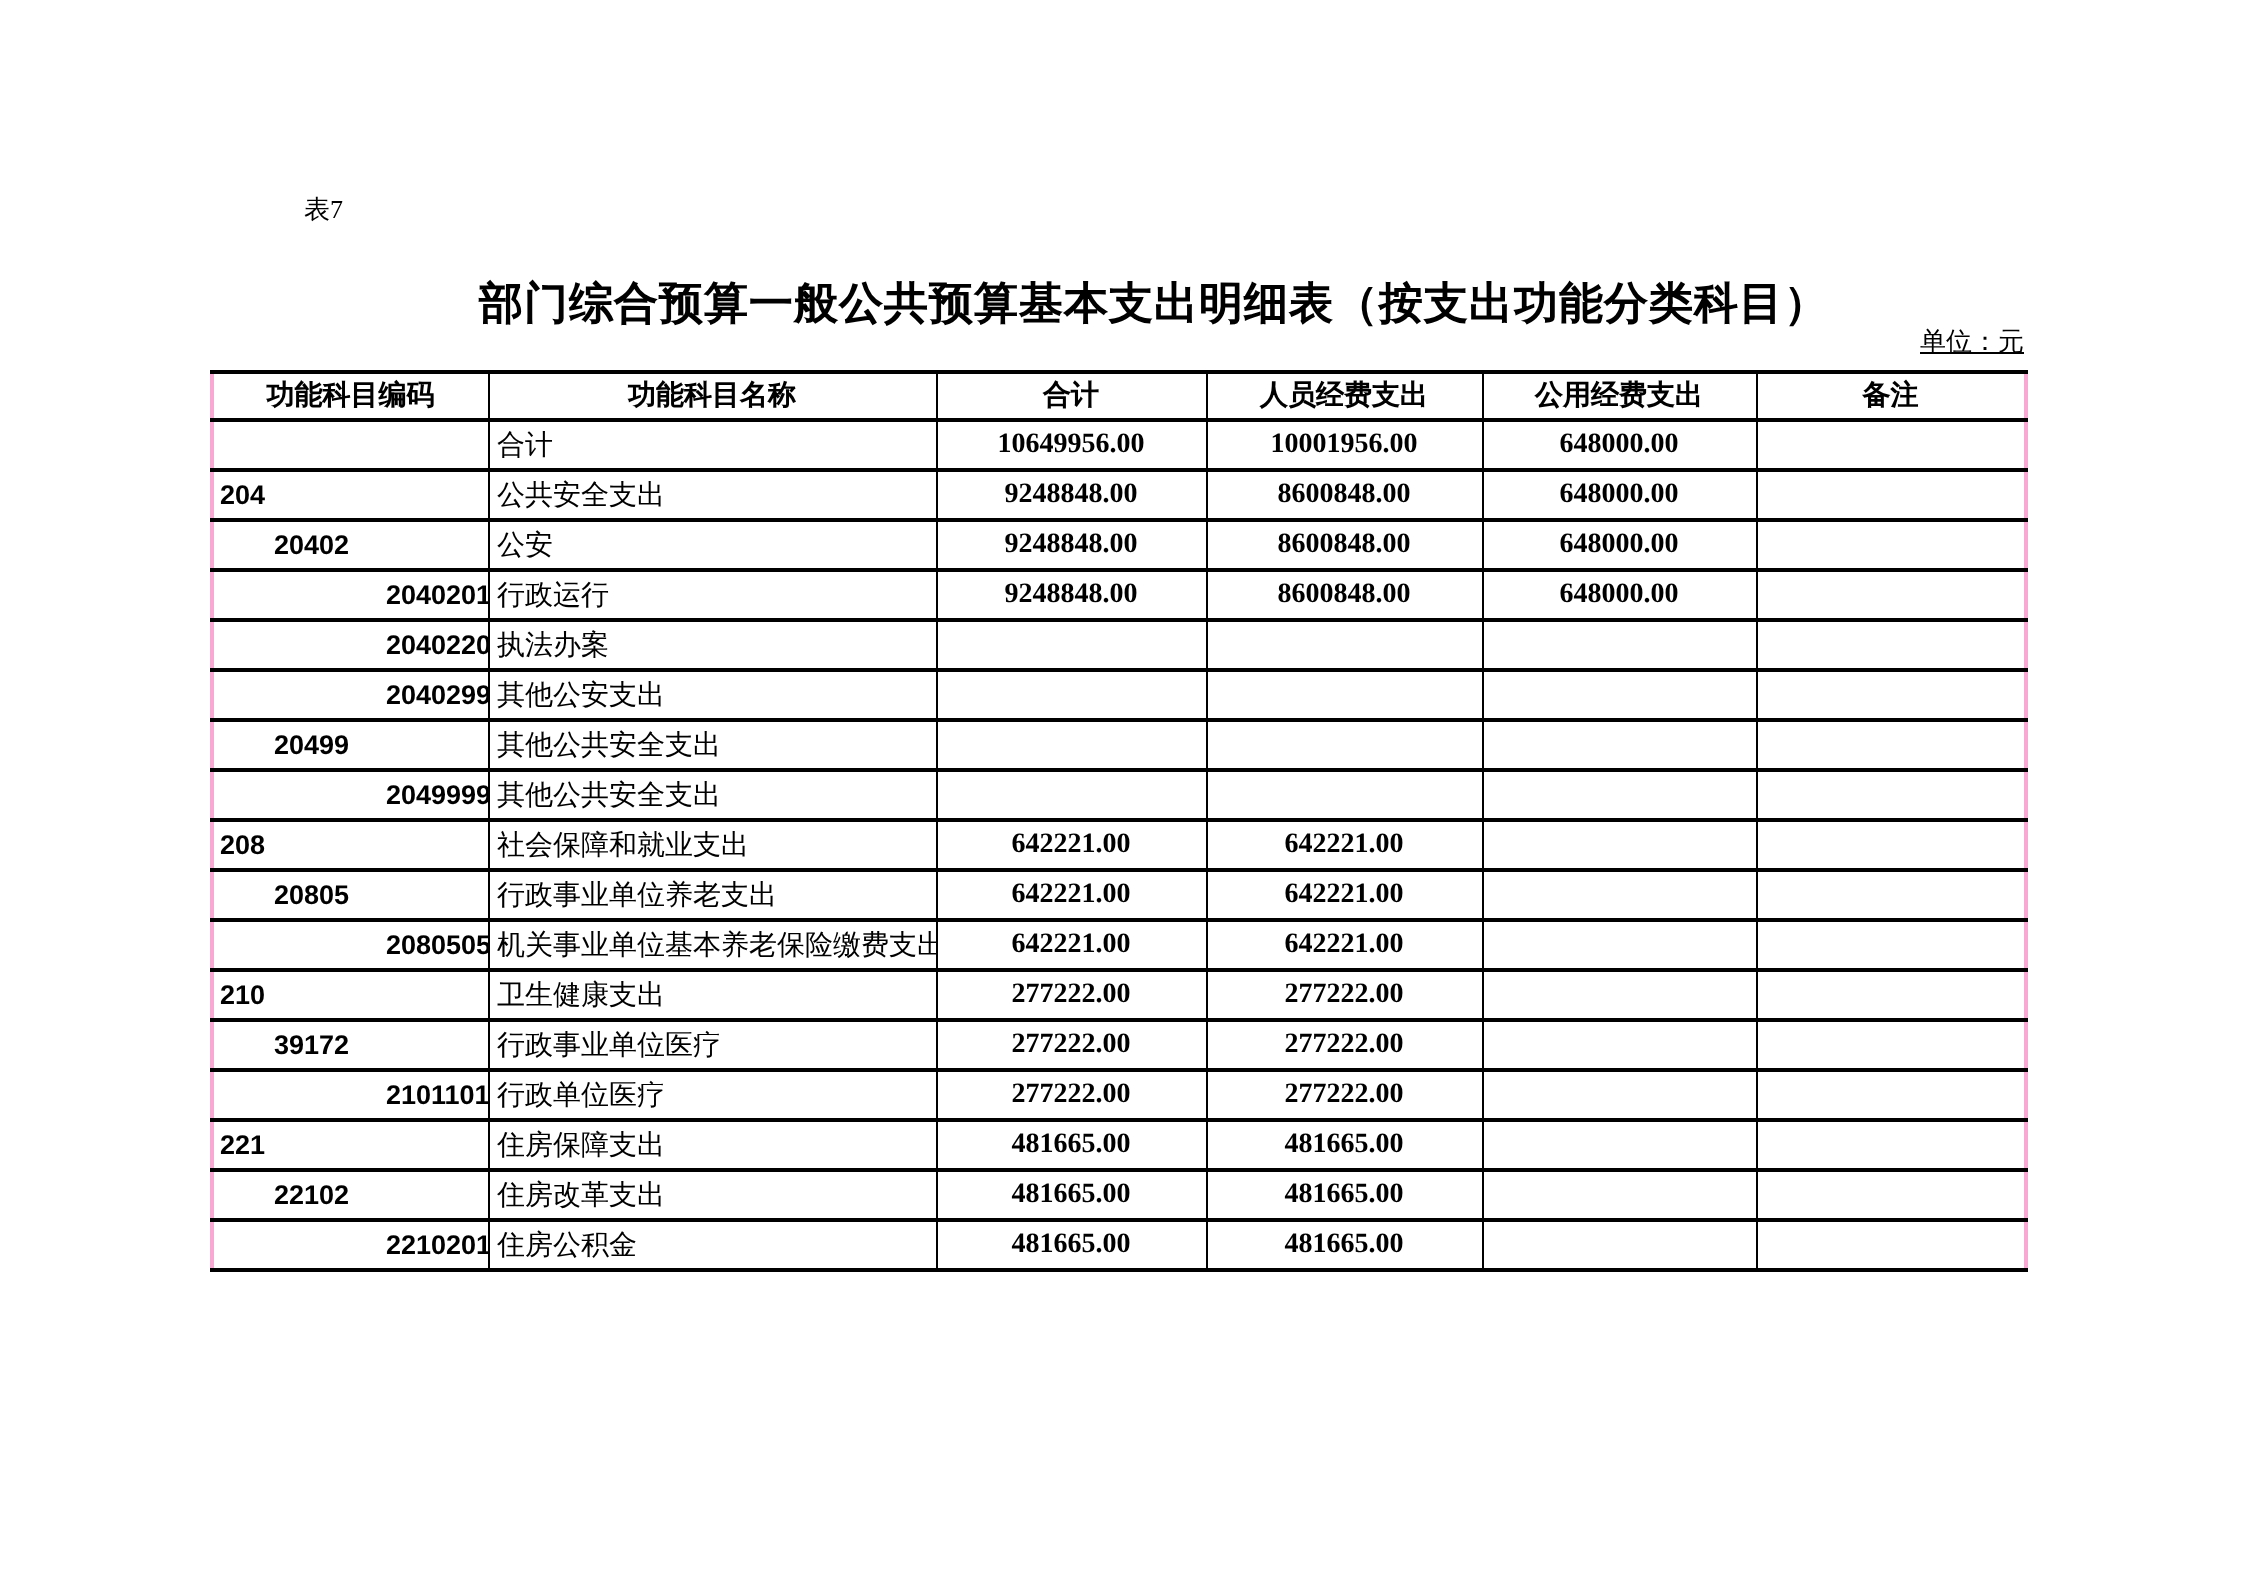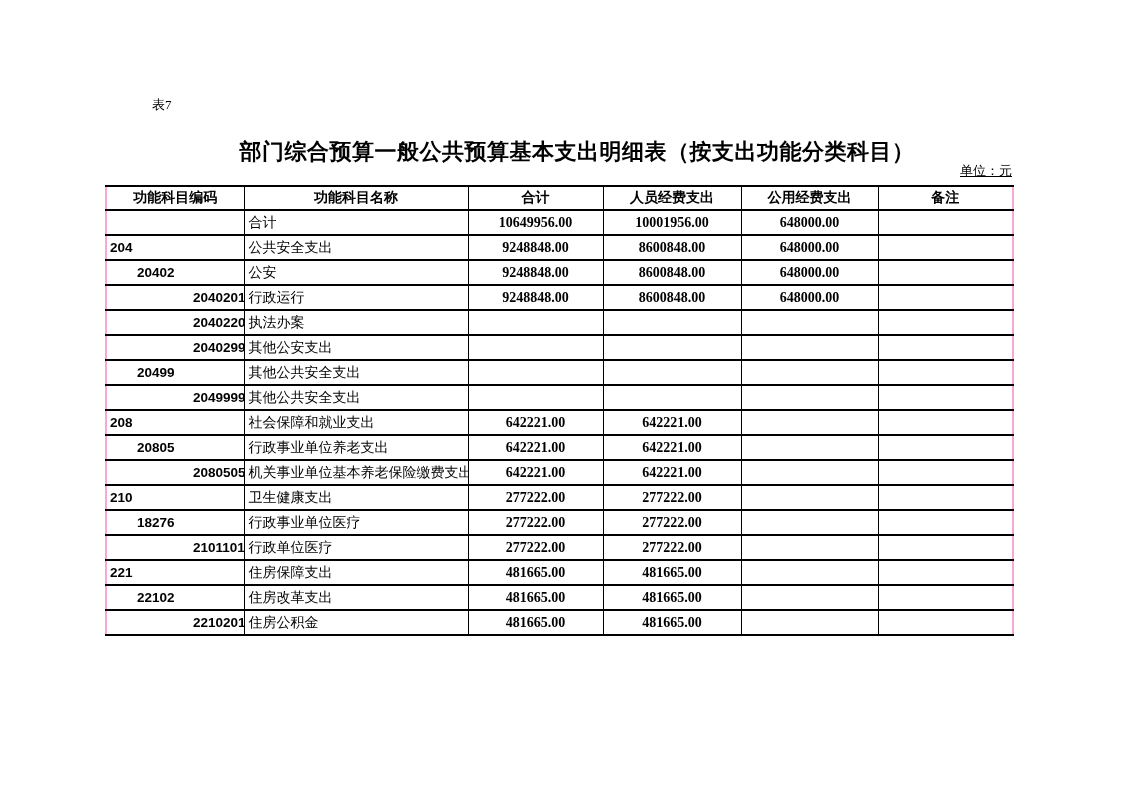--- a/index.html
+++ b/index.html
@@ -214,21 +214,21 @@
         </tr>
         <tr>
           <td class="col-code indent-0">210</td>
           <td class="col-name">卫生健康支出</td>
           <td class="col-total">277222.00</td>
           <td class="col-personnel">277222.00</td>
           <td class="col-public"></td>
           <td class="col-note"></td>
         </tr>
         <tr>
-          <td class="col-code indent-1">18276</td>
+          <td class="col-code indent-1">39172</td>
           <td class="col-name">行政事业单位医疗</td>
           <td class="col-total">277222.00</td>
           <td class="col-personnel">277222.00</td>
           <td class="col-public"></td>
           <td class="col-note"></td>
         </tr>
         <tr>
           <td class="col-code indent-2">2101101</td>
           <td class="col-name">行政单位医疗</td>
           <td class="col-total">277222.00</td>

